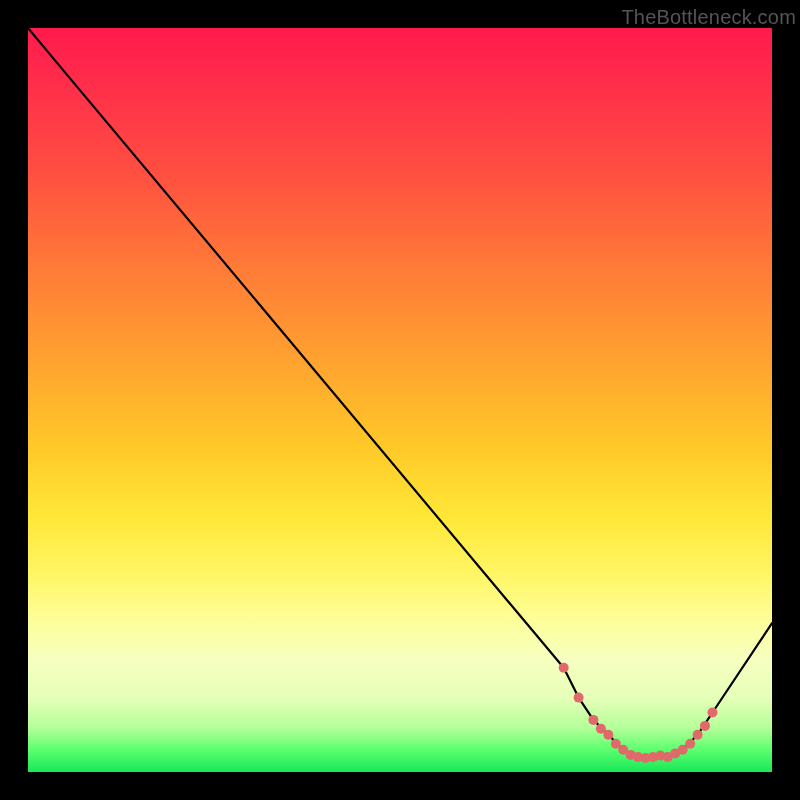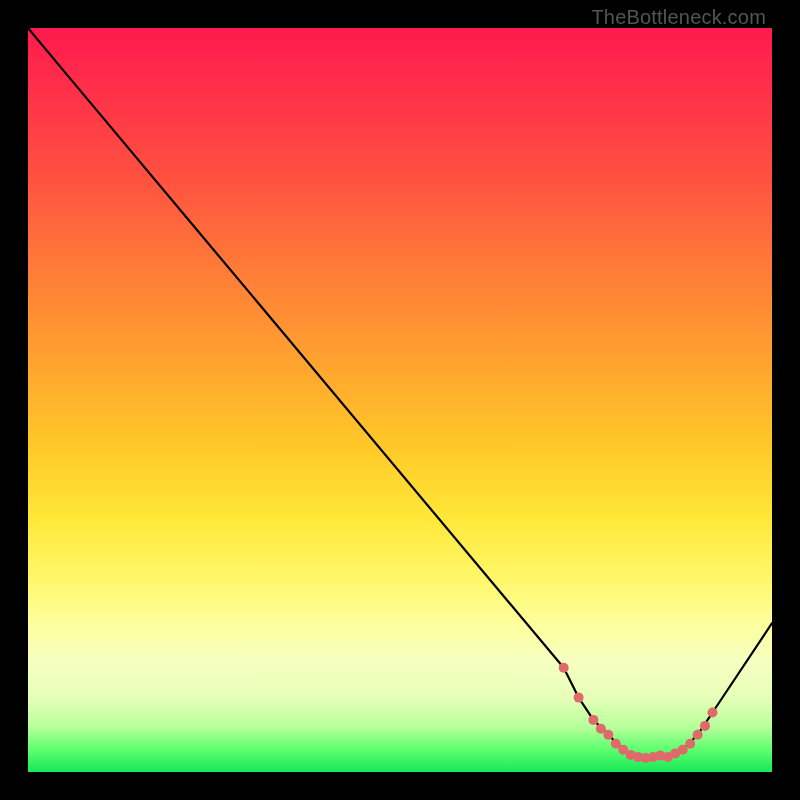--- a/index.html
+++ b/index.html
@@ -30,21 +30,21 @@
       #f6ffc0 85%,
       #e6ffb8 90%,
       #b6ff9a 94%,
       #5cff6e 97%,
       #18e858 100%
     );
   }
   .watermark {
     position: absolute;
     top: 6px;
-    right: 34px;
+    right: 4px;
     color: #555;
     font-size: 20px;
     font-weight: 500;
     letter-spacing: 0.2px;
     user-select: none;
   }
   svg.plot {
     position: absolute;
     left: 28px;
     top: 28px;

